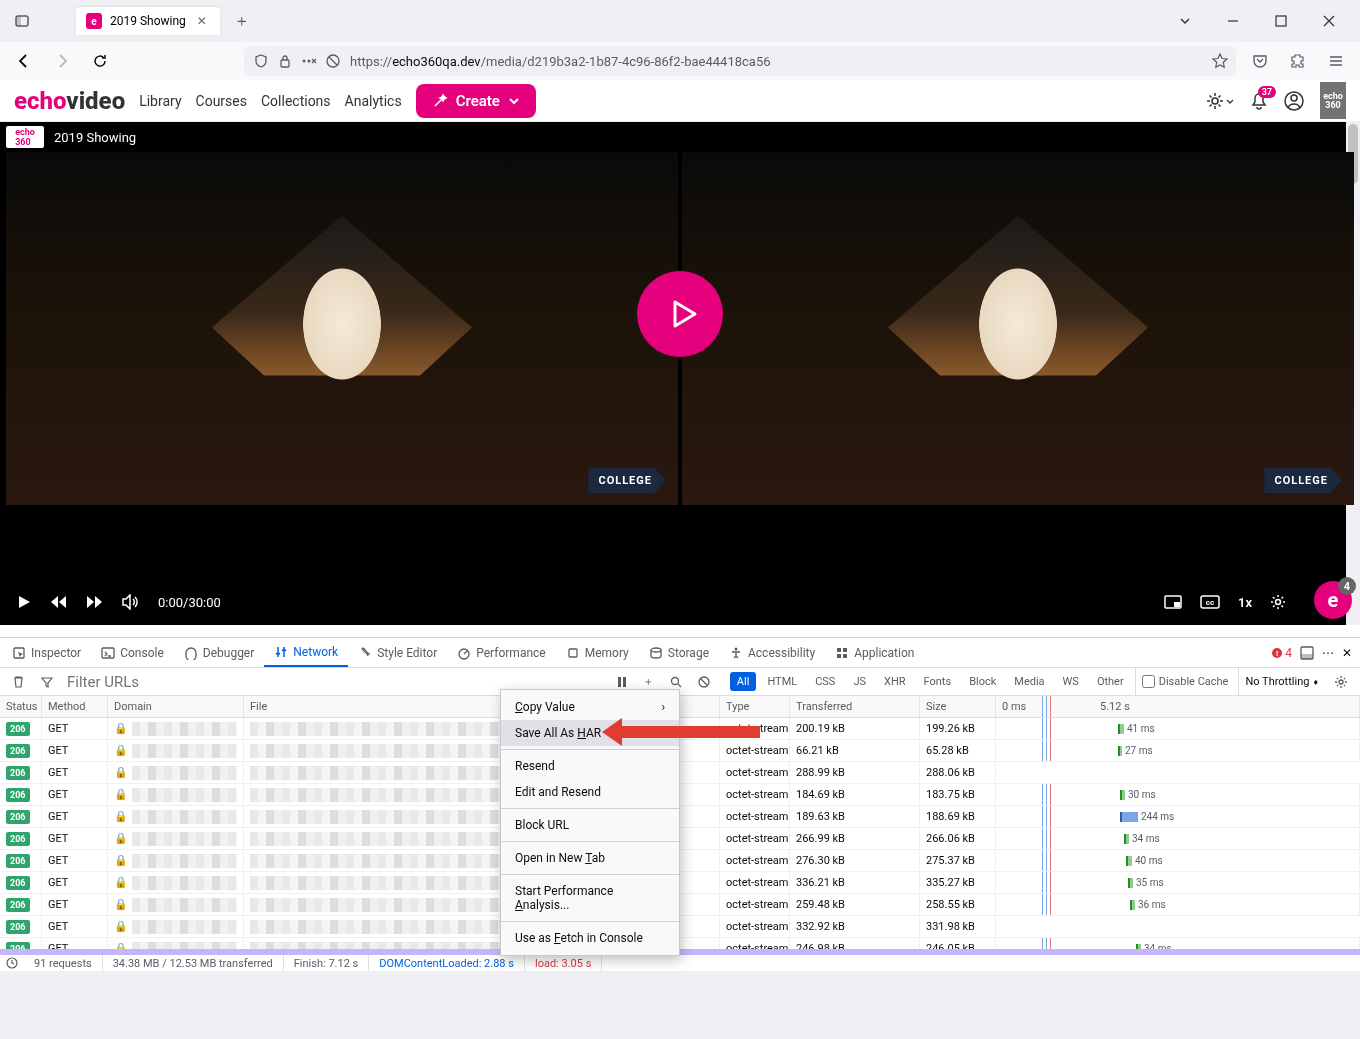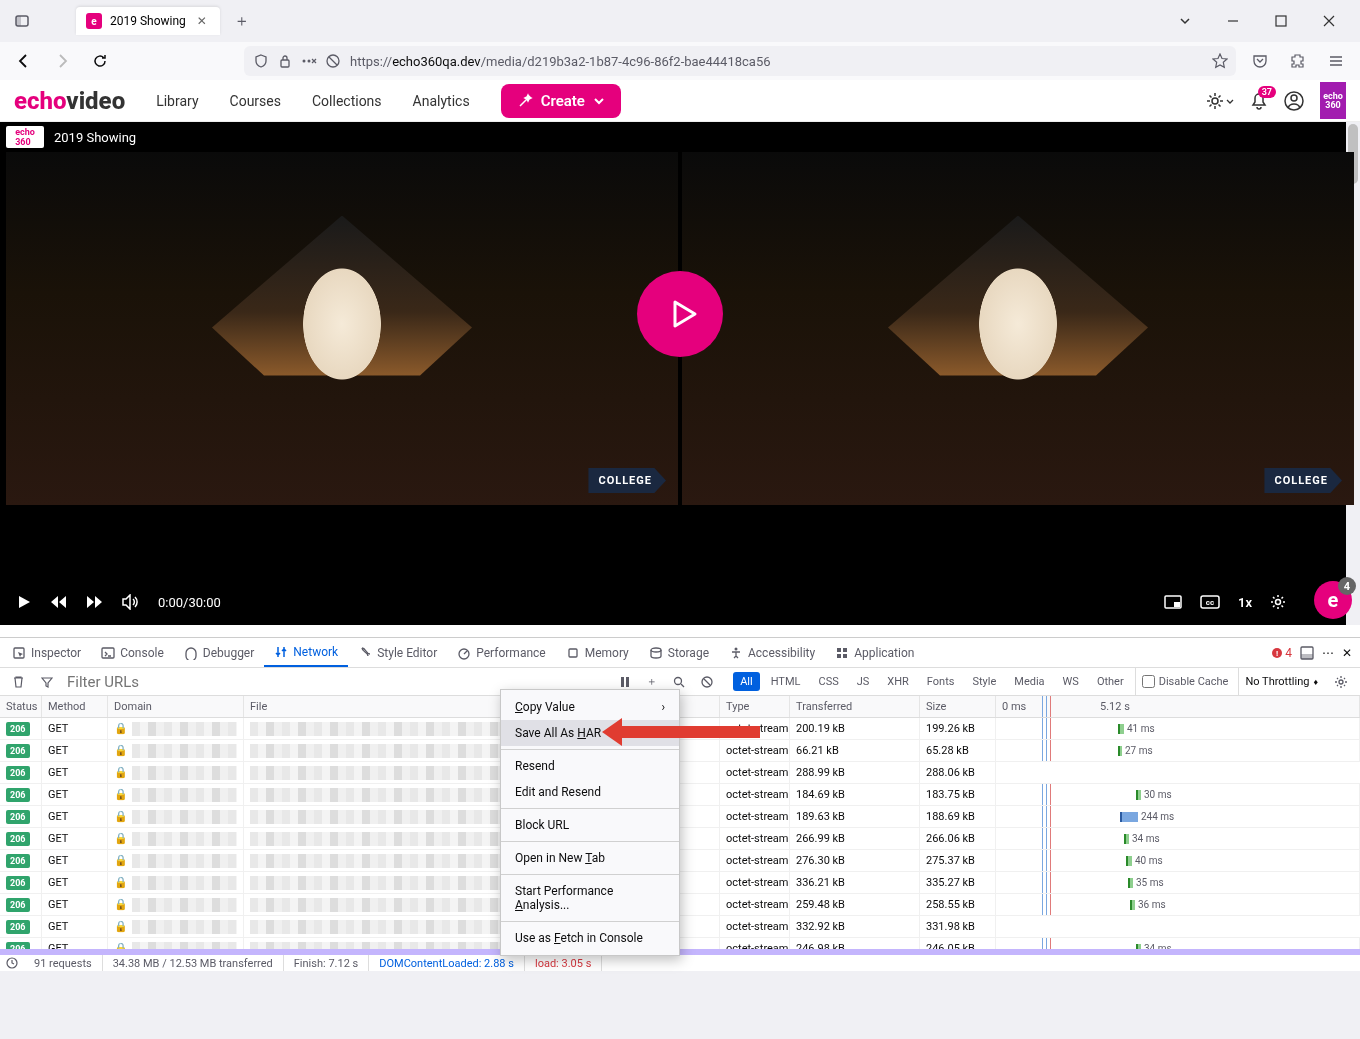--- a/index.html
+++ b/index.html
@@ -17,30 +17,30 @@
 
 .urlbar-row { height:38px; background:#f9f9fb; display:flex; align-items:center; padding:0 10px; gap:10px; }
 .navbtn { width:28px; height:28px; display:flex; align-items:center; justify-content:center; color:#5b5b66; cursor:pointer; border-radius:4px; }
 .navbtn.disabled { color:#bbb; }
 .urlbox { flex:1; height:30px; background:#f0f0f4; border-radius:6px; display:flex; align-items:center; padding:0 8px; gap:8px; font-size:13px; color:#5b5b66; }
 .urlbox .domain { color:#0c0c0d; }
 .url-icons { display:flex; gap:6px; align-items:center; color:#5b5b66; }
 .url-icons span { width:18px; display:flex; justify-content:center; }
 
 
-.app-header { height:42px; background:#fff; display:flex; align-items:center; padding:0 14px; gap:31px; border-bottom:1px solid #eee; }
+.app-header { height:42px; background:#fff; display:flex; align-items:center; padding:0 14px; gap:14px; border-bottom:1px solid #eee; }
 .logo { font-size:24px; font-weight:800; }
 .logo .e1 { color:#e5007d; }
 .logo .e2 { color:#333; }
 .navlink { font-size:14px; color:#333; cursor:pointer; }
 .create-btn { background:#e5007d; color:#fff; border-radius:8px; padding:8px 16px; font-size:15px; font-weight:600; display:flex; align-items:center; gap:8px; cursor:pointer; }
 .hdr-right { margin-left:auto; display:flex; align-items:center; gap:16px; }
 .hdr-icon { position:relative; color:#333; cursor:pointer; }
 .badge { position:absolute; top:-6px; right:-8px; background:#e5007d; color:#fff; font-size:9px; padding:1px 4px; border-radius:8px; font-weight:600; }
-.brand-sq { width:26px; height:37px; background:#a21caf; border-radius:0; display:flex; align-items:center; justify-content:center; color:#fff; font-size:9px; font-weight:bold; line-height:1; text-align:center; }
+.brand-sq { width:26px; height:37px; background:#737373; border-radius:0; display:flex; align-items:center; justify-content:center; color:#fff; font-size:9px; font-weight:bold; line-height:1; text-align:center; }
 
 
 .video-wrap { position:relative; background:#000; height:503px; }
 .video-title { height:30px; display:flex; align-items:center; gap:10px; padding:0 6px; color:#fff; font-size:13px; }
 .vt-icon { width:38px; height:22px; background:#fff; border-radius:2px; display:flex; align-items:center; justify-content:center; }
 .video-panes { height:353px; padding:0 6px; display:flex; gap:4px; }
 .pane { flex:1; position:relative; overflow:hidden; }
 .portrait { width:100%; height:100%; background:linear-gradient(180deg,#0a0a0a 0%,#1a1208 40%,#2a1810 100%); position:relative; }
 .face { position:absolute; left:50%; top:52%; transform:translate(-50%,-50%); width:180px; height:240px; background:radial-gradient(ellipse 70px 100px at 50% 45%,#f5ead8 0%,#e8d8c0 55%,transparent 56%); }
 .hood { position:absolute; left:50%; top:18%; transform:translateX(-50%); width:260px; height:160px; background:linear-gradient(180deg,#1a1a1a 0%,#3a2818 60%,#8b5a2b 100%); clip-path:polygon(50% 0%,100% 70%,80% 100%,20% 100%,0% 70%); }
@@ -474,21 +474,21 @@
           <path d="M3 3l6 6" stroke="#5b5b66" stroke-width="1.3"></path>
         </svg>
       </span>
     <span style="width:6px"></span>
     <span class="tb-btn pill active">All</span>
     <span class="tb-btn pill">HTML</span>
     <span class="tb-btn pill">CSS</span>
     <span class="tb-btn pill">JS</span>
     <span class="tb-btn pill">XHR</span>
     <span class="tb-btn pill">Fonts</span>
-    <span class="tb-btn pill">Style</span>
+    <span class="tb-btn pill">Block</span>
     <span class="tb-btn pill">Media</span>
     <span class="tb-btn pill">WS</span>
     <span class="tb-btn pill">Other</span>
     <label class="chk">
         <input type="checkbox" style="">
         <span>Disable Cache</span>
       </label>
     <div class="throttle">
         <span>No Throttling</span> 
         <span style="font-size:9px">♦</span>
@@ -602,21 +602,21 @@
             <div class="pixelated"></div>
           </div>
     <div class="col-init"><span class="initiator-link">2</span> (xhr)</div>
     <div class="col-type">octet-stream</div>
     <div class="col-xfer">184.69 kB</div>
     <div class="col-size">183.75 kB</div>
     <div class="col-timeline tl-cell">
       <div class="tl-marker blue" style="left:46px"></div>
             <div class="tl-marker blue" style="left:50px"></div>
             <div class="tl-marker red" style="left:54px"></div>
-      <div class="tl-bar" style="left:140px">
+      <div class="tl-bar" style="left:124px">
               <div class="tl-seg " style="width:5px"></div>
               <span class="tl-label">30 ms</span>
             </div>
     </div>
         </div>
         <div class="dt-row">
     <div class="col-status">
             <span class="status-pill">206</span>
           </div>
     <div class="col-method">GET</div>

